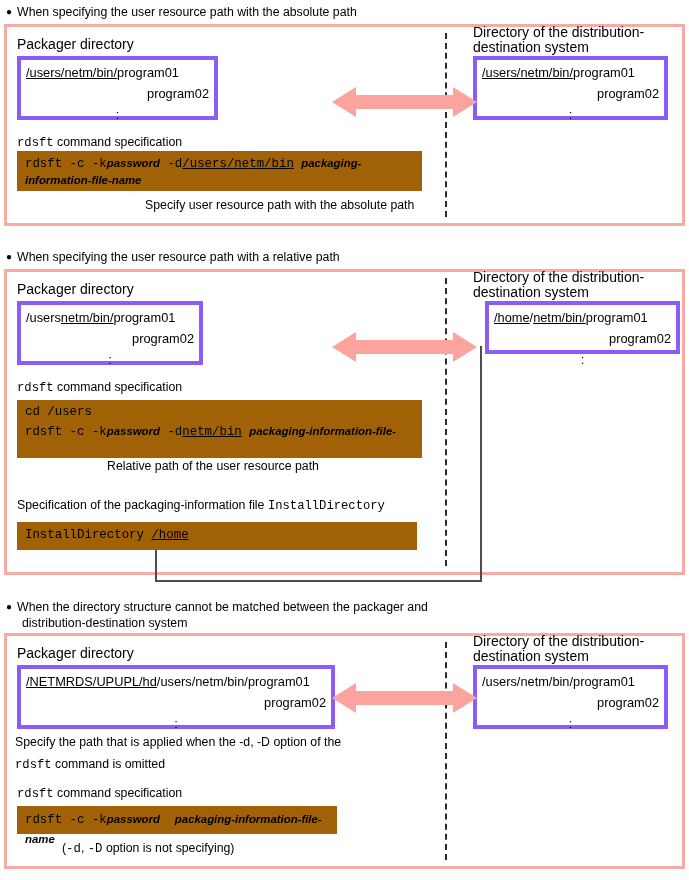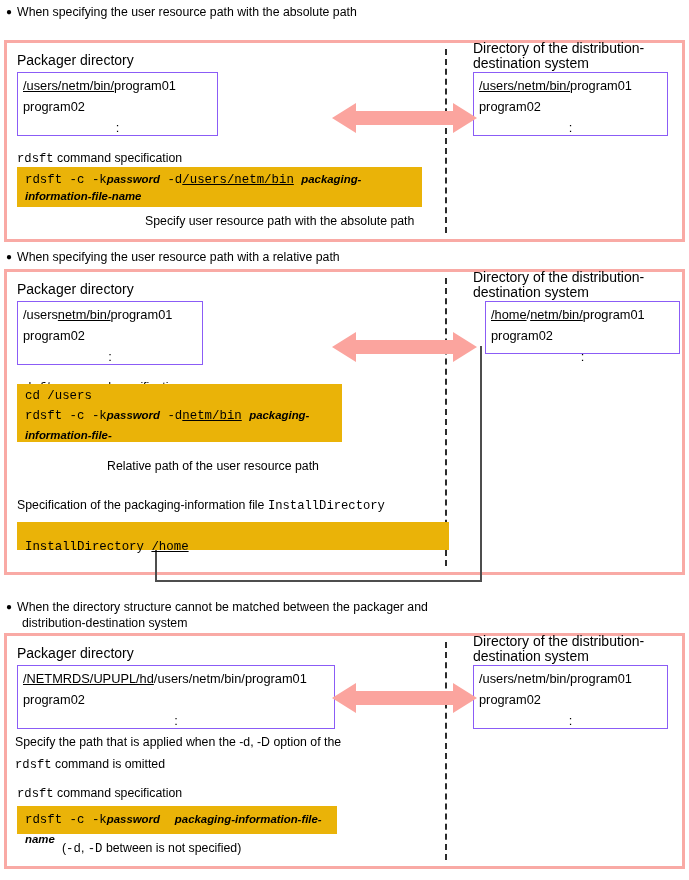--- a/index.html
+++ b/index.html
@@ -17,48 +17,48 @@
     position:relative;box-sizing:border-box;
     border:3px solid #f9aaa5;background:#fff;
   }
   .divider{
     position:absolute;top:6px;bottom:6px;left:438px;width:0;
     border-left:2px dashed #2b2b2b;
   }
   .boxlabel{font-size:14px;line-height:15px;}
   .dbox{
     position:absolute;box-sizing:border-box;
-    border:1px solid #8b5cf6;background:#fff;
+    border:4px solid #8b5cf6;background:#fff;
     font-size:12.8px;line-height:21px;
     padding:2px 5px 2px 5px;
   }
   .dbox .l1{text-align:left;white-space:nowrap;}
-  .dbox .l2{text-align:left;white-space:nowrap;}
+  .dbox .l2{text-align:right;white-space:nowrap;}
   .dbox .l3{text-align:center;white-space:nowrap;letter-spacing:0;}
   .u{text-decoration:underline;text-underline-offset:1px;}
   .mono{font-family:"Liberation Mono", monospace;}
   .ital{font-style:italic;font-weight:bold;font-size:11.4px;}
   .cmdbox{
-    position:absolute;box-sizing:border-box;background:#eab308;
+    position:absolute;box-sizing:border-box;background:#a16207;
     font-family:"Liberation Mono", monospace;font-size:12.4px;line-height:19px;
     padding:3px 6px 3px 8px;
   }
   .cmdbox .ital{font-family:"Liberation Sans",sans-serif;}
   .caption{position:absolute;font-size:12.3px;line-height:16px;white-space:nowrap;}
   .note{position:absolute;font-size:12.3px;line-height:22px;}
   .note .mono{font-size:12.2px;}
   .arrow{position:absolute;}
   .vline{position:absolute;background:#4d4d4d;}
   .hline{position:absolute;background:#4d4d4d;}
 </style>
 </head>
 <body>
 
 <div class="sect" style="top:0;">
-  <div class="hdr" style="padding:4px 0 20px 6px;">
+  <div class="hdr" style="padding:4px 0 4px 6px;">
     <span class="bullet">●</span><span>When specifying the user resource path with the absolute path</span>
   </div>
 
   <div class="panel" style="margin:0 4px;height:202px;">
     <div class="divider"></div>
 
     <div class="boxlabel" style="position:absolute;left:10px;top:10px;">Packager directory</div>
 
     <div class="boxlabel" style="position:absolute;left:466px;top:-2px;">
       <span>Directory of the distribution-</span><br>
@@ -134,36 +134,36 @@
     </div>
 
     <div class="vline" style="left:473px;top:74px;width:2px;height:236px;"></div>
     <div class="hline" style="left:148px;top:308px;width:327px;height:2px;"></div>
     <div class="vline" style="left:148px;top:278px;width:2px;height:32px;"></div>
 
     <div class="note" style="left:10px;top:104px;">
       <span class="mono">rdsft</span><span> command specification</span>
     </div>
 
-    <div class="cmdbox" style="left:10px;top:112px;width:325px;height:58px;">
+    <div class="cmdbox" style="left:10px;top:128px;width:405px;height:58px;">
       <div>
         <span>cd /users</span>
       </div>
       <div>
         <span>rdsft -c -k</span><span class="ital">password</span><span> </span><span>-d</span><span class="u">netm/bin</span><span> </span><span class="ital">packaging-information-file-</span>
       </div>
     </div>
 
     <div class="caption" style="left:100px;top:186px;">Relative path of the user resource path</div>
 
     <div class="note" style="left:10px;top:222px;">
       <span>Specification of the packaging-information file </span><span class="mono">InstallDirectory</span>
     </div>
 
-    <div class="cmdbox" style="left:10px;top:250px;width:432px;height:28px;padding-top:16px;">
+    <div class="cmdbox" style="left:10px;top:250px;width:400px;height:28px;padding-top:4px;">
       <span>InstallDirectory </span><span class="u">/home</span>
     </div>
   </div>
 </div>
 
 <div class="sect" style="top:595px;">
   <div class="hdr" style="padding:4px 0 2px 6px;">
     <span class="bullet">●</span><span>When the directory structure cannot be matched between the packager and</span>
     <span class="l2">distribution-destination system</span>
   </div>
@@ -203,16 +203,16 @@
 
     <div class="note" style="left:10px;top:146px;">
       <span class="mono">rdsft</span><span> command specification</span>
     </div>
 
     <div class="cmdbox" style="left:10px;top:170px;width:320px;height:28px;padding-top:4px;">
       <span>rdsft -c -k</span><span class="ital">password</span><span>&nbsp;&nbsp;</span><span class="ital">packaging-information-file-name</span>
     </div>
 
     <div class="caption" style="left:55px;top:204px;">
-      <span>(</span><span class="mono">-d</span><span>, </span><span class="mono">-D</span><span> between is not specified)</span>
+      <span>(</span><span class="mono">-d</span><span>, </span><span class="mono">-D</span><span> option is not specifying)</span>
     </div>
   </div>
 </div>
 
 </body></html>

